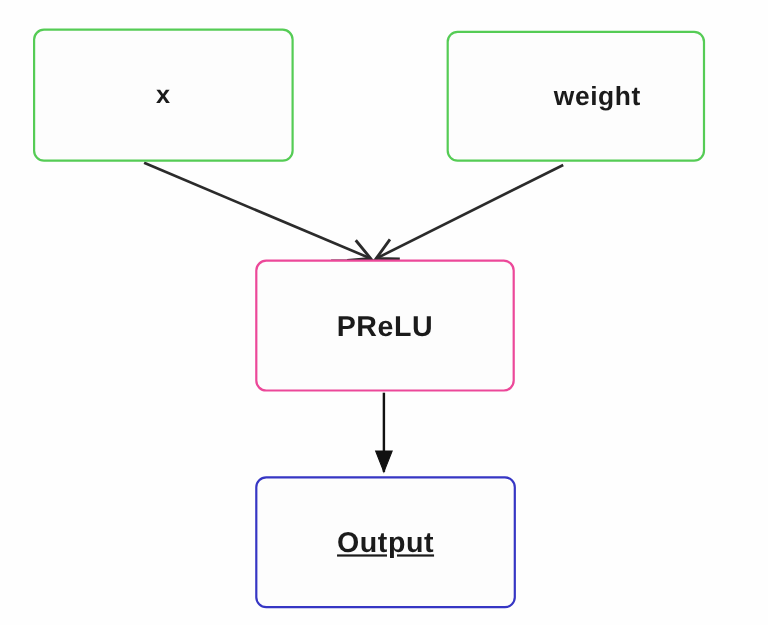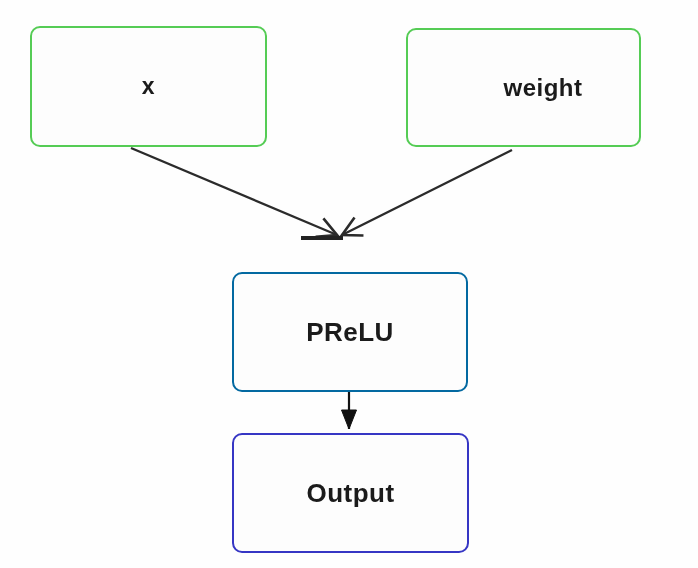--- a/index.html
+++ b/index.html
@@ -26,34 +26,33 @@
   }
   .node .label {
     font-weight: bold;
     color: #1b1b1b;
     letter-spacing: 0.5px;
   }
   .node-input {
     border: 2px solid #55cc55;
   }
   .node-op {
-    border: 2px solid #0369a1;
-    margin-top: 36px;
+    border: 2px solid #ec4899;
   }
   .node-output {
     border: 2px solid #3636c4;
   }
   #node-x      { left: 30px;  top: 26px;  width: 237px; height: 121px; }
   #node-x .label { font-size: 23px; }
   #node-weight { left: 406px; top: 28px;  width: 235px; height: 119px; padding-left: 39px; }
   #node-weight .label { font-size: 24px; }
   #node-prelu  { left: 232px; top: 236px; width: 236px; height: 120px; }
   #node-prelu .label { font-size: 26px; }
   #node-output { left: 232px; top: 433px; width: 237px; height: 120px; }
-  #node-output .label { font-size: 26px; }
+  #node-output .label { font-size: 26px; text-decoration: underline; }
   svg.edges {
     position: absolute;
     left: 0;
     top: 0;
     pointer-events: none;
   }
 </style>
 </head>
 <body>
 

